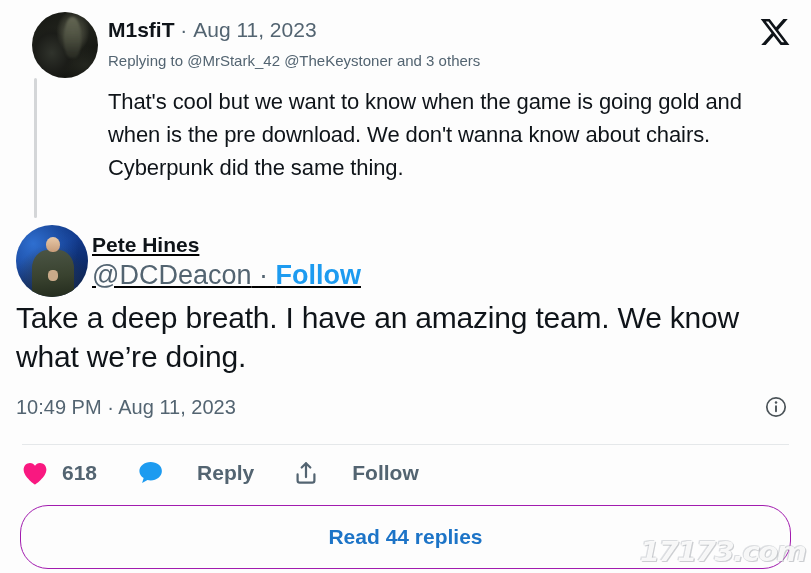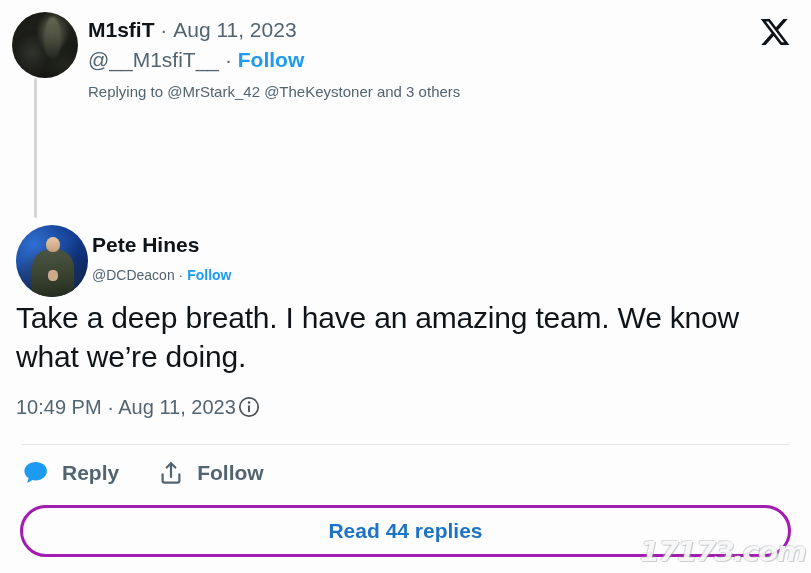--- a/index.html
+++ b/index.html
@@ -35,21 +35,21 @@
     display: flex;
     align-items: center;
     justify-content: center;
   }
   .x-logo svg { display:block; }
 
   
   .parent-tweet {
     position: absolute;
     top: 12px;
-    left: 12px;
+    left: 32px;
     right: 60px;
   }
 
   .head-row {
     display: flex;
     align-items: flex-start;
   }
 
   .avatar-col {
     width: 76px;
@@ -190,48 +190,49 @@
     top: 225px;
     left: 16px;
     right: 22px;
   }
 
   .main-head {
     display: flex;
     align-items: flex-start;
   }
   .main-head .avatar-col { width: 76px; flex:0 0 76px; }
-  .main-head .meta-col { padding-top: 6px; }
+  .main-head .meta-col { padding-top: 6px; text-decoration: underline; }
 
   .main-name {
     font-size: 21px;
     line-height: 27px;
     font-weight: 700;
     color: #0f1419;
   }
   .main-handle {
-    font-size: 14px;
+    font-size: 27px;
     line-height: 31px;
     color: #536471;
     margin-top: 2px;
     white-space: nowrap;
   }
 
   .main-body {
     margin-top: 1px;
     font-size: 30px;
     line-height: 39px;
     color: #0f1419;
     letter-spacing: -0.2px;
   }
 
   .timestamp-row {
     margin-top: 18px;
     display: flex;
     align-items: center;
+    justify-content: space-between;
   }
   .timestamp {
     font-size: 20px;
     line-height: 26px;
     color: #536471;
   }
   .info-icon {
     width: 26px;
     height: 26px;
     display: flex;
@@ -263,41 +264,42 @@
     align-items: center;
     gap: 12px;
     cursor: pointer;
     margin-right: 38px;
   }
   .action .label {
     font-size: 21px;
     font-weight: 700;
     color: #536471;
     line-height: 26px;
+    margin-left: 20px;
   }
   .action .count {
     font-size: 21px;
     font-weight: 700;
     color: #536471;
     line-height: 26px;
   }
   .action-icon {
     display: flex;
     align-items: center;
     justify-content: center;
   }
 
   
   .read-replies {
     position: absolute;
     left: 20px;
     right: 20px;
     top: 505px;
-    height: 52px;
-    border: 3px solid #a21caf;
+    height: 64px;
+    border: 1px solid #a21caf;
     border-radius: 28px;
     background: #fdfdfd;
     display: flex;
     align-items: center;
     justify-content: center;
     cursor: pointer;
     box-sizing: border-box;
   }
   .read-replies .rr-label {
     font-size: 21px;
@@ -340,28 +342,26 @@
 
   <div class="parent-tweet">
     <div class="head-row">
       <div class="avatar-col">
         <div class="avatar small avatar-dark"></div>
       </div>
       <div class="meta-col">
         <div class="name-line">
           <span>M1sfiT</span><span class="sep">&nbsp;</span><span class="sep">·</span><span class="date">&nbsp;</span><span class="date">Aug 11, 2023</span>
         </div>
-        <div class="handle-line">
-          <span>@__M1sfiT__</span><span>&nbsp;</span><span class="sep">·</span><span>&nbsp;</span><span class="follow-link">Follow</span>
-        </div>
         <div class="replying-line">
           <span>Replying to</span><span>&nbsp;</span><span class="mention">@MrStark_42 @TheKeystoner and 3 others</span>
         </div>
       </div>
     </div>
+    <div class="parent-body">That's cool but we want to know when the game is going gold and when is the pre download. We don't wanna know about chairs. Cyberpunk did the same thing.</div>
   </div>
 
   <div class="thread-line"></div>
 
   <div class="main-tweet">
     <div class="main-head">
       <div class="avatar-col">
         <div class="avatar avatar-pete">
           <span class="body"></span>
           <span class="head"></span>
@@ -387,20 +387,28 @@
           <rect x="11.05" y="10.3" width="1.9" height="7" rx="0.95" fill="#4b5358"></rect>
         </svg>
       </div>
     </div>
   </div>
 
   <div class="divider"></div>
 
   <div class="actions">
 
+    <div class="action">
+      <span class="action-icon">
+        <svg width="30" height="30" viewBox="0 0 24 24" aria-hidden="true">
+          <path fill="#f91880" d="M12 21.2S2.9 15.3 2.9 9.1C2.9 6.1 5.2 3.9 8 3.9c1.8 0 3.2.9 4 2.2.8-1.3 2.2-2.2 4-2.2 2.8 0 5.1 2.2 5.1 5.2 0 6.2-9.1 12.1-9.1 12.1z"></path>
+        </svg>
+      </span>
+      <span class="count">618</span>
+    </div>
 
     <div class="action">
       <span class="action-icon">
         <svg width="30" height="30" viewBox="0 0 24 24" aria-hidden="true">
           <path fill="#1d9bf0" d="M12.5 3.2c-5 0-9 3.2-9 7.2 0 2.3 1.3 4.3 3.4 5.6l-1.2 4 4.3-2.4c.8.2 1.7.3 2.5.3 5 0 9-3.2 9-7.5s-4-7.2-9-7.2z"></path>
         </svg>
       </span>
       <span class="label">Reply</span>
     </div>
 

